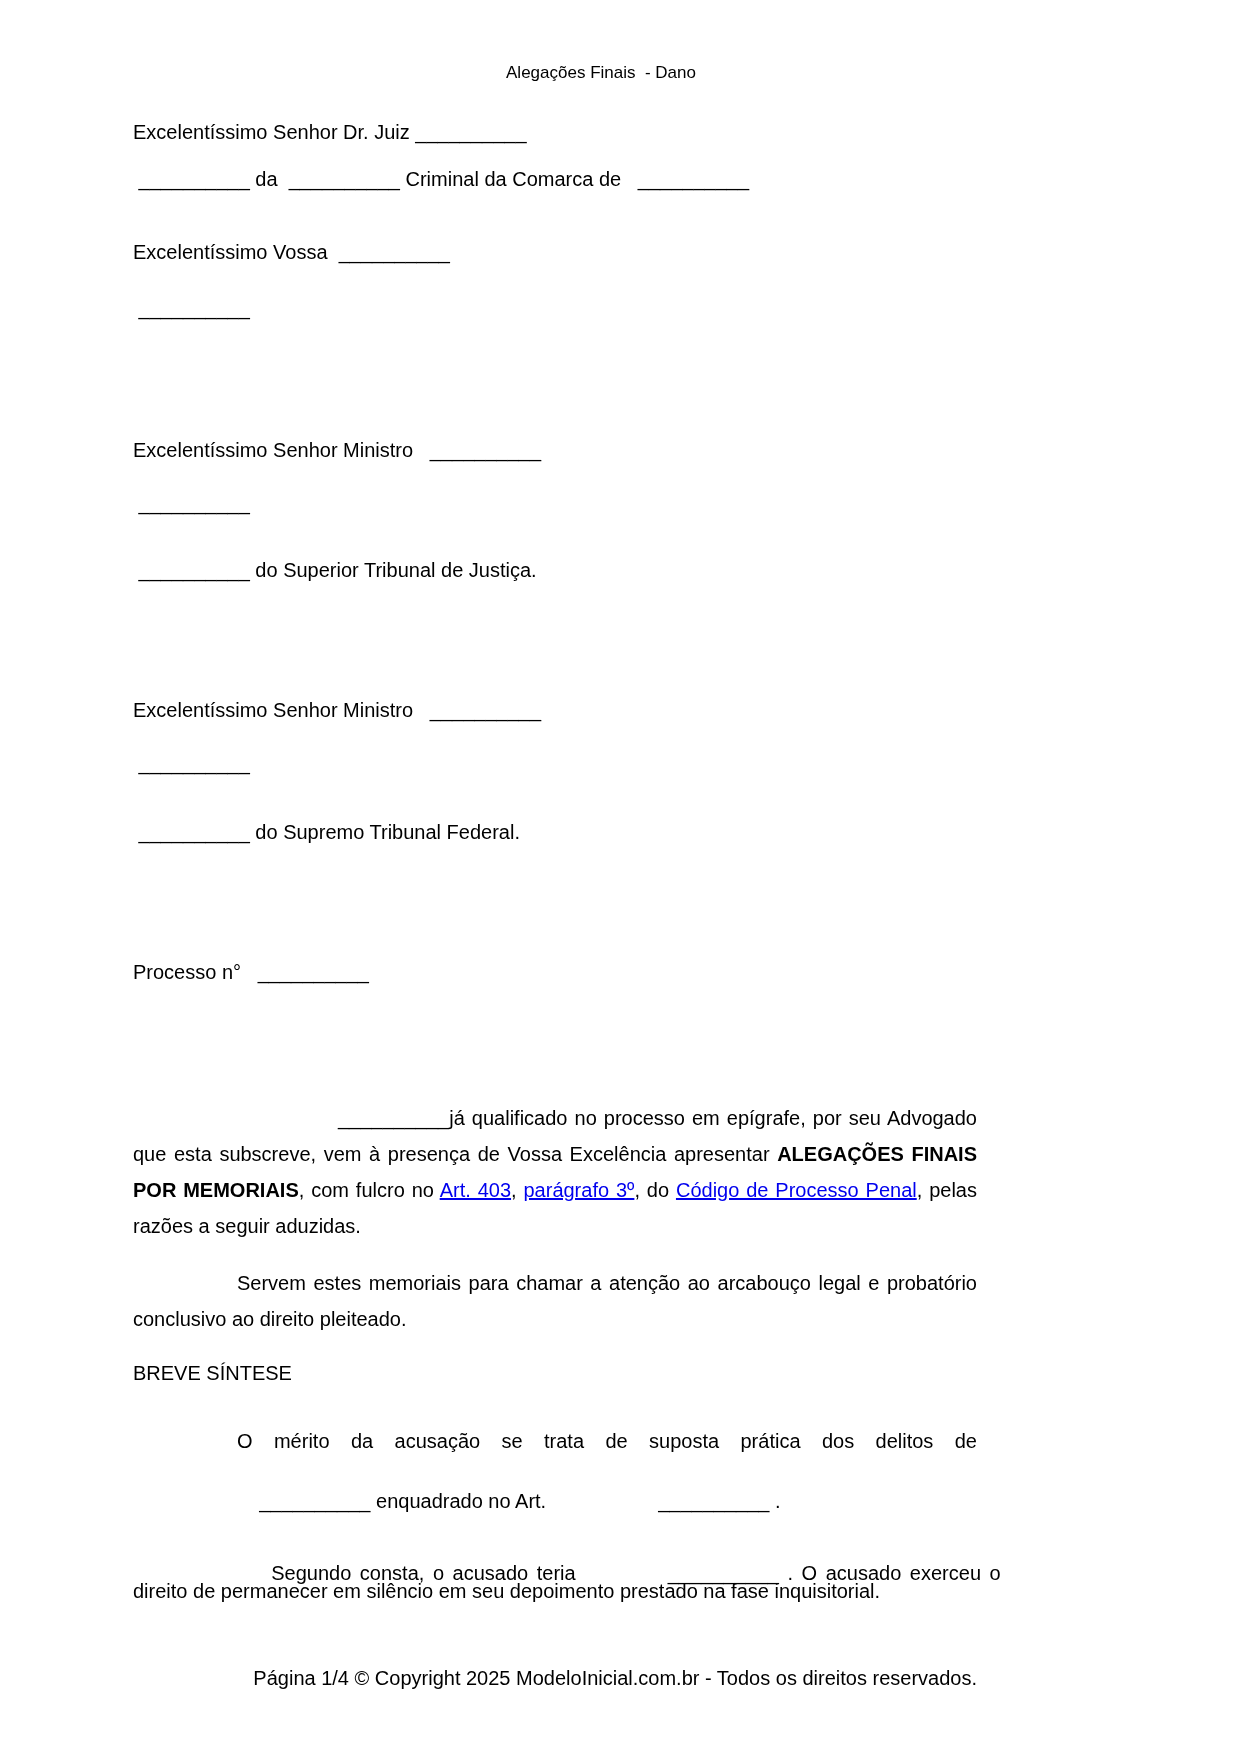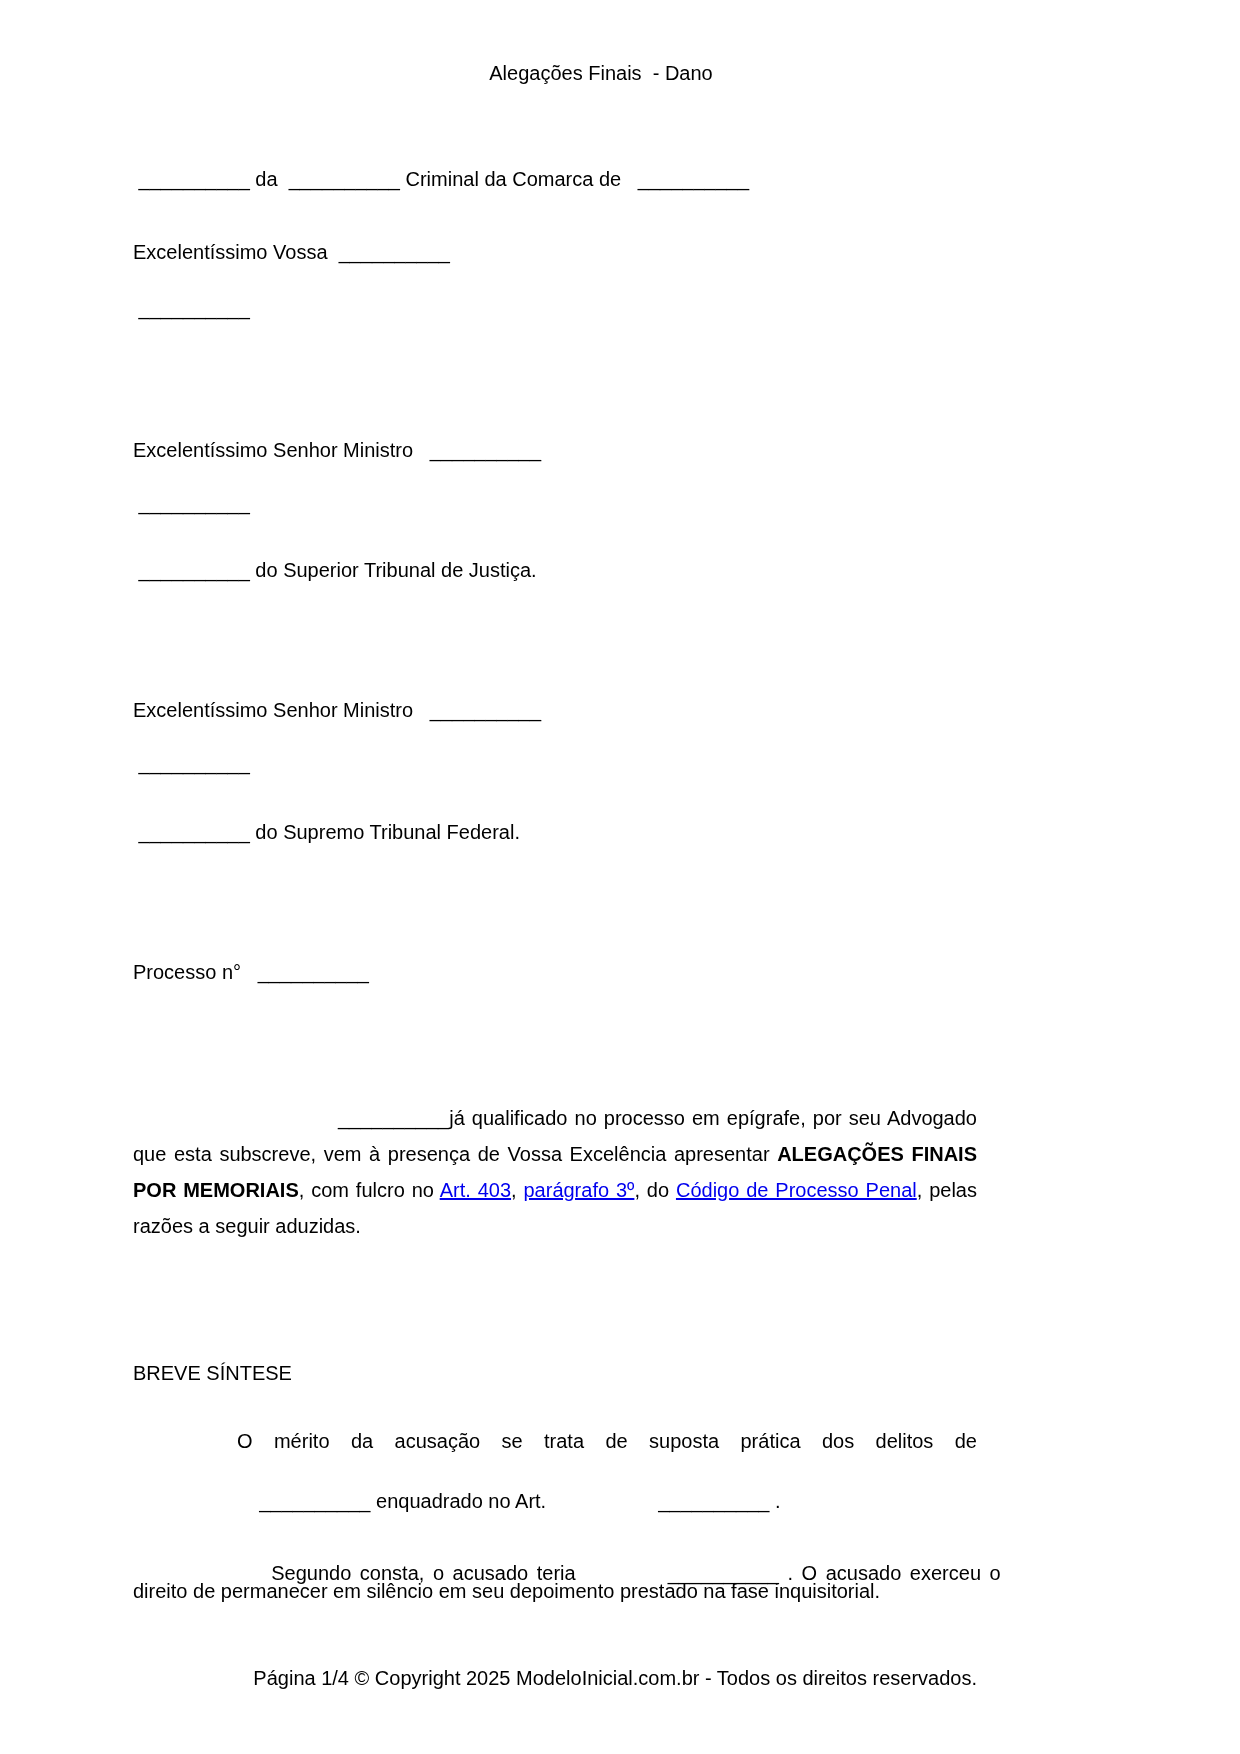--- a/index.html
+++ b/index.html
@@ -11,21 +11,21 @@
     color: #000000;
     font-family: "Liberation Sans", "DejaVu Sans", sans-serif;
     font-size: 20px;
     overflow: hidden;
   }
   .doc-title {
     position: absolute;
     left: 133px;
     width: 936px;
     top: 60px;
-    font-size: 20px;
+    font-size: 17px;
     line-height: 26px;
     text-align: center;
     white-space: pre;
   }
   .line {
     position: absolute;
     left: 133px;
     width: 1000px;
     line-height: 24px;
     white-space: pre;
@@ -73,35 +73,37 @@
     text-align: right;
   }
 </style>
 </head>
 <body>
 
 <div class="page">
 
   <div class="doc-title">Alegações Finais  - Dano</div>
 
+  <div class="line" style="top:120px">Excelentíssimo Senhor Dr. Juiz __________</div>
   <div class="line" style="top:167px"> __________ da  __________ Criminal da Comarca de   __________</div>
   <div class="line" style="top:240px">Excelentíssimo Vossa  __________</div>
   <div class="line" style="top:296px"> __________</div>
   <div class="line" style="top:438px">Excelentíssimo Senhor Ministro   __________</div>
   <div class="line" style="top:491px"> __________</div>
   <div class="line" style="top:558px"> __________ do Superior Tribunal de Justiça.</div>
   <div class="line" style="top:698px">Excelentíssimo Senhor Ministro   __________</div>
   <div class="line" style="top:751px"> __________</div>
   <div class="line" style="top:820px"> __________ do Supremo Tribunal Federal.</div>
   <div class="line" style="top:960px">Processo n°   __________</div>
 
   <div class="para indent-big" style="top:1100px">
     <span>__________</span><span>já qualificado no processo em epígrafe, por seu Advogado que esta subscreve, vem à presença de Vossa Excelência apresentar </span><b>ALEGAÇÕES FINAIS POR MEMORIAIS</b><span>, com fulcro no </span><a class="doc-link">Art. 403</a><span>, </span><a class="doc-link">parágrafo 3º</a><span>, do </span><a class="doc-link">Código de Processo Penal</a><span>, pelas razões a seguir aduzidas.</span>
   </div>
 
+  <div class="para indent-std" style="top:1265px">Servem estes memoriais para chamar a atenção ao arcabouço legal e probatório conclusivo ao direito pleiteado.</div>
 
   <div class="single heading" style="top:1361px">BREVE SÍNTESE</div>
 
   <div class="single stretch" style="top:1429px">O mérito da acusação se trata de suposta prática dos delitos de</div>
   <div class="single" style="top:1465px; padding-left:104px">
     <span>__________</span><span> enquadrado no Art.</span><span class="tab-gap gap-art"></span><span>__________</span><span> .</span>
   </div>
 
   <div class="single spread" style="top:1537px; padding-left:104px">
     <span>Segundo consta, o acusado teria</span><span class="tab-gap gap-teria"></span><span>__________</span><span> . O acusado exerceu o</span>

